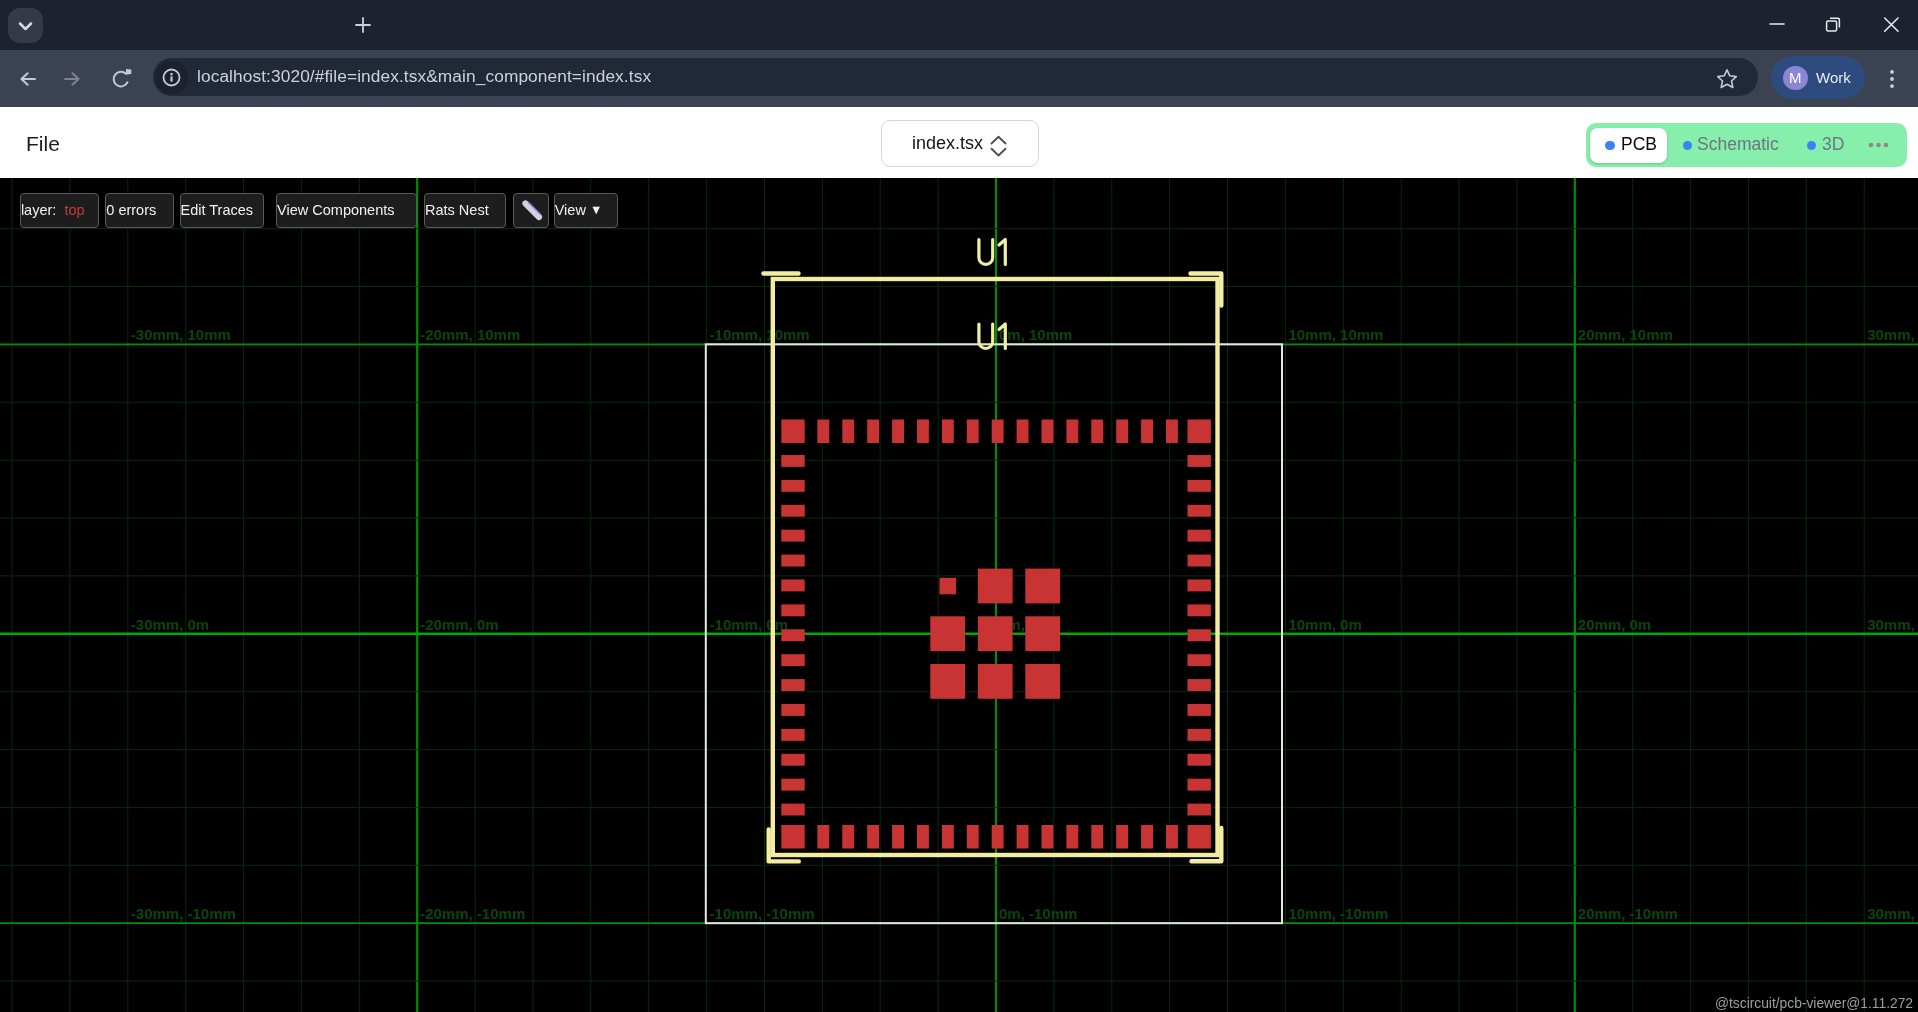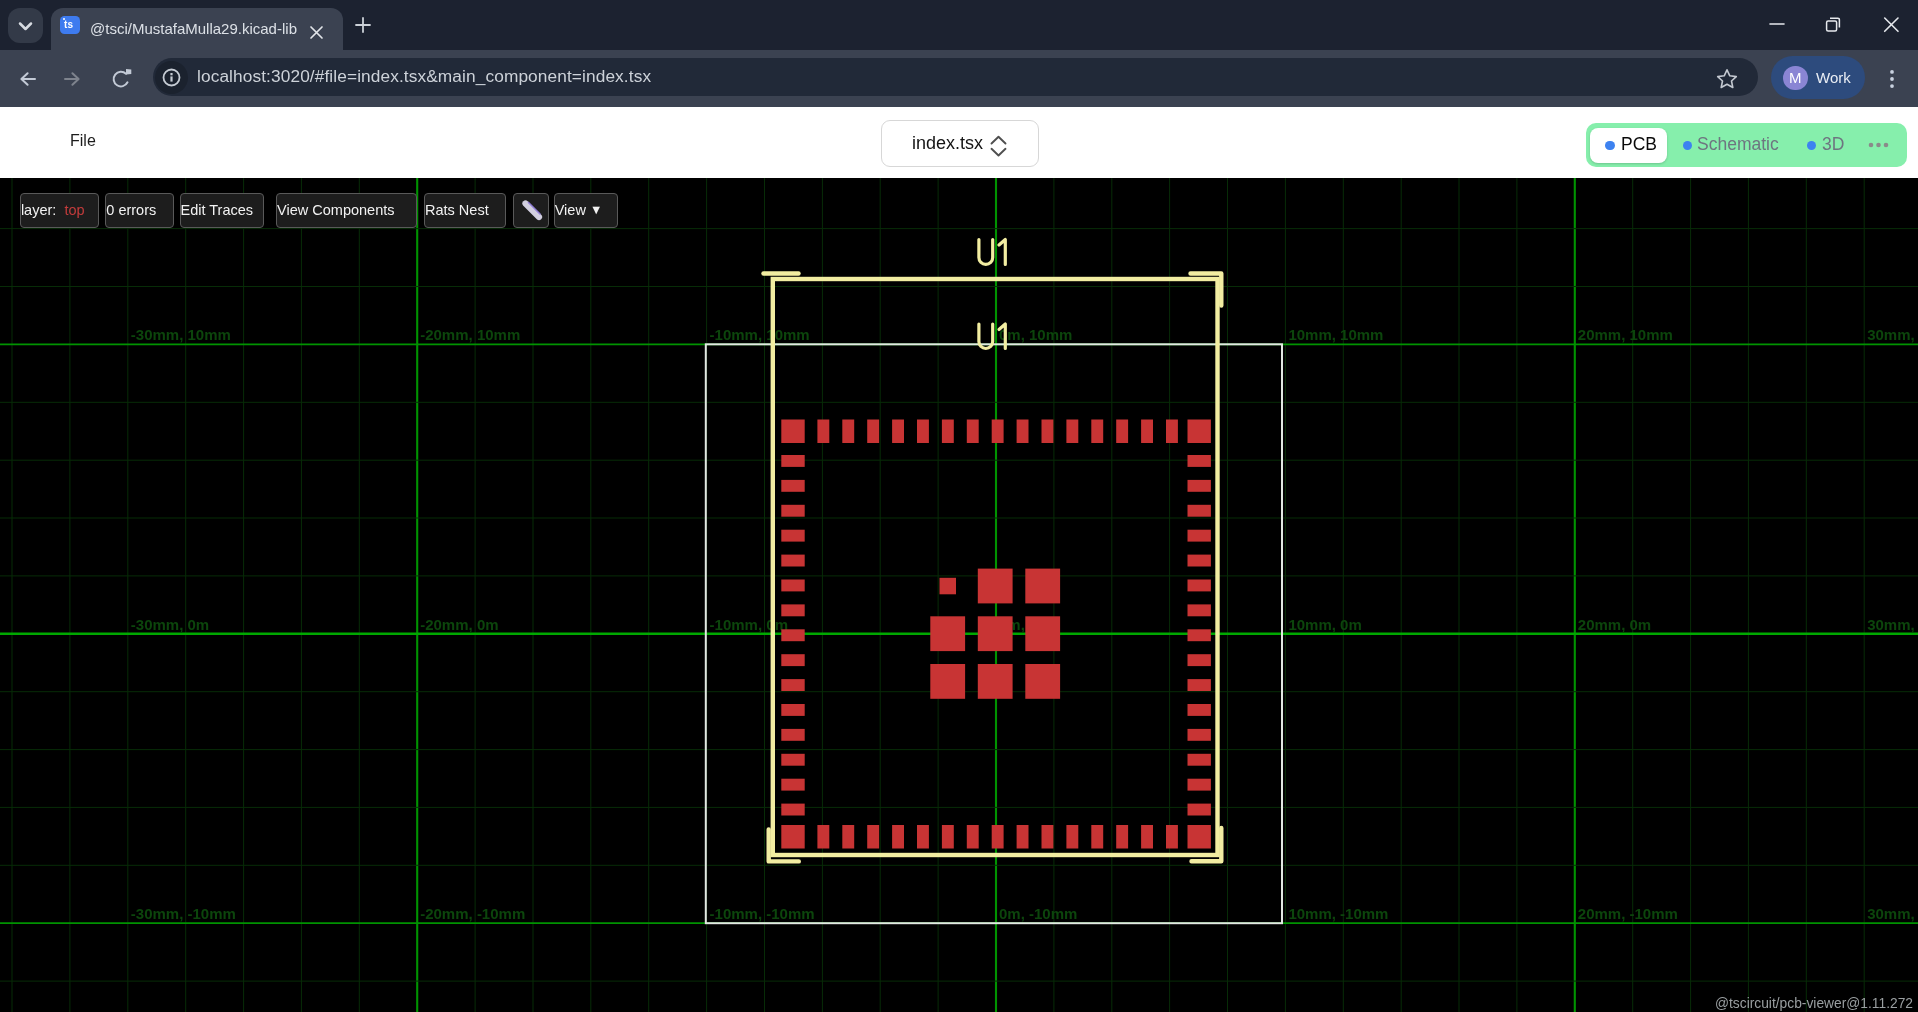--- a/index.html
+++ b/index.html
@@ -13,46 +13,36 @@
 #tabtitle { position:absolute; left:39px; top:12px; font-size:15px; color:#dce0e6; white-space:nowrap; }
 #addrrow { position:absolute; left:0; top:50px; width:1918px; height:57px; background:#3b4251; }
 #urlpill { position:absolute; left:153px; top:8px; width:1605px; height:38px; border-radius:19px; background:#212938; }
 #infobg { position:absolute; left:1.5px; top:2.5px; width:33px; height:33px; border-radius:50%; background:#1b222e; }
 #urltext { position:absolute; left:44px; top:7.5px; font-size:17.3px; color:#cdd2d9; letter-spacing:0.1px;text-align:center; }
 #workpill { position:absolute; left:1771px; top:6px; width:94px; height:43px; border-radius:21.5px; background:#2d4b7d; }
 #avatar { position:absolute; left:12px; top:9.5px; width:24.5px; height:24.5px; border-radius:50%; background:#8a85d4; text-align:center; }
 #avatar span { font-size:15px; color:#fff; line-height:24.5px; }
 #worktxt { position:absolute; left:45px; top:13px; font-size:15px; color:#e9edf4; }
 #toolbar { position:absolute; left:0; top:107px; width:1918px; height:71px; background:#ffffff; }
-#filetxt { position:absolute; left:26px; top:25px; font-size:16px; color:#1c1c1c;margin-left:44px; }
+#filetxt { position:absolute; left:26px; top:25px; font-size:21px; color:#1c1c1c; }
 #selbtn { position:absolute; left:881px; top:12.5px; width:158px; height:47px; background:#fff; border:1px solid #d7d7d7; border-radius:9px; }
 #selbtn span { position:absolute; left:30px; top:12px; font-size:18px; color:#141414; }
 #seg { position:absolute; left:1586px; top:16px; width:321px; height:43.5px; background:#86efac; border-radius:10px; }
 #chip { position:absolute; left:4px; top:4.5px; width:77px; height:35px; background:#fff; border-radius:8px; box-shadow:0 1px 2.5px rgba(0,0,0,0.18); }
 .dot { position:absolute; width:9.5px; height:9.5px; border-radius:50%; background:#3d82f0; top:17.5px; }
 .segtxt { position:absolute; top:11px; font-size:17.5px; }
 #canvas { position:absolute; left:0; top:178px; width:1918px; height:834px; background:#000; }
 .obtn { position:absolute; top:14.5px; height:35px; background:#1d1d1d; border:1.5px solid #595959; border-radius:4px; color:#f2f2f2; font-size:14.5px; text-align:left; line-height:33px; white-space:nowrap; }
 #vertxt { position:absolute; right:5px; bottom:1px; font-size:13.8px; color:#9a9fa1; }
 </style></head>
 <body>
 <div id="tabstrip">
   <div id="tabsearch"><svg width="35" height="35">
         <path d="M12 15.5 L17.5 21 L23 15.5" stroke="#d7dbe1" stroke-width="2.5" fill="none" stroke-linecap="round" stroke-linejoin="round"></path>
       </svg></div>
-  <div id="tab">
-    <div id="favicon">
-        <i></i>
-        <span>ts</span>
-      </div>
-    <div id="tabtitle">@tsci/MustafaMulla29.kicad-lib</div>
-    <svg class="abs" style="left:252px;top:11px" width="28" height="28">
-        <path d="M8 8 L19 19 M19 8 L8 19" stroke="#e2e5e9" stroke-width="1.7" stroke-linecap="round"></path>
-      </svg>
-  </div>
   <svg class="abs" style="left:349px;top:11px" width="28" height="28">
       <path d="M14 7 L14 21 M7 14 L21 14" stroke="#ccd1d8" stroke-width="1.8" stroke-linecap="round"></path>
     </svg>
   <svg class="abs" style="left:1763px;top:15px" width="150" height="22">
     <path d="M7 9 L21 9" stroke="#e6e9ed" stroke-width="1.6" stroke-linecap="round"></path>
     <path d="M67 3.2 h7.9 a1.5 1.5 0 0 1 1.5 1.5 v7.9" stroke="#e6e9ed" stroke-width="1.5" fill="none"></path>
     <rect x="63.6" y="5.9" width="10" height="10" rx="1.5" stroke="#e6e9ed" stroke-width="1.5" fill="#1c2230"></rect>
     <path d="M121.7 3 L135 16.3 M135 3 L121.7 16.3" stroke="#e6e9ed" stroke-width="1.6" stroke-linecap="round"></path>
   </svg>
 </div>

